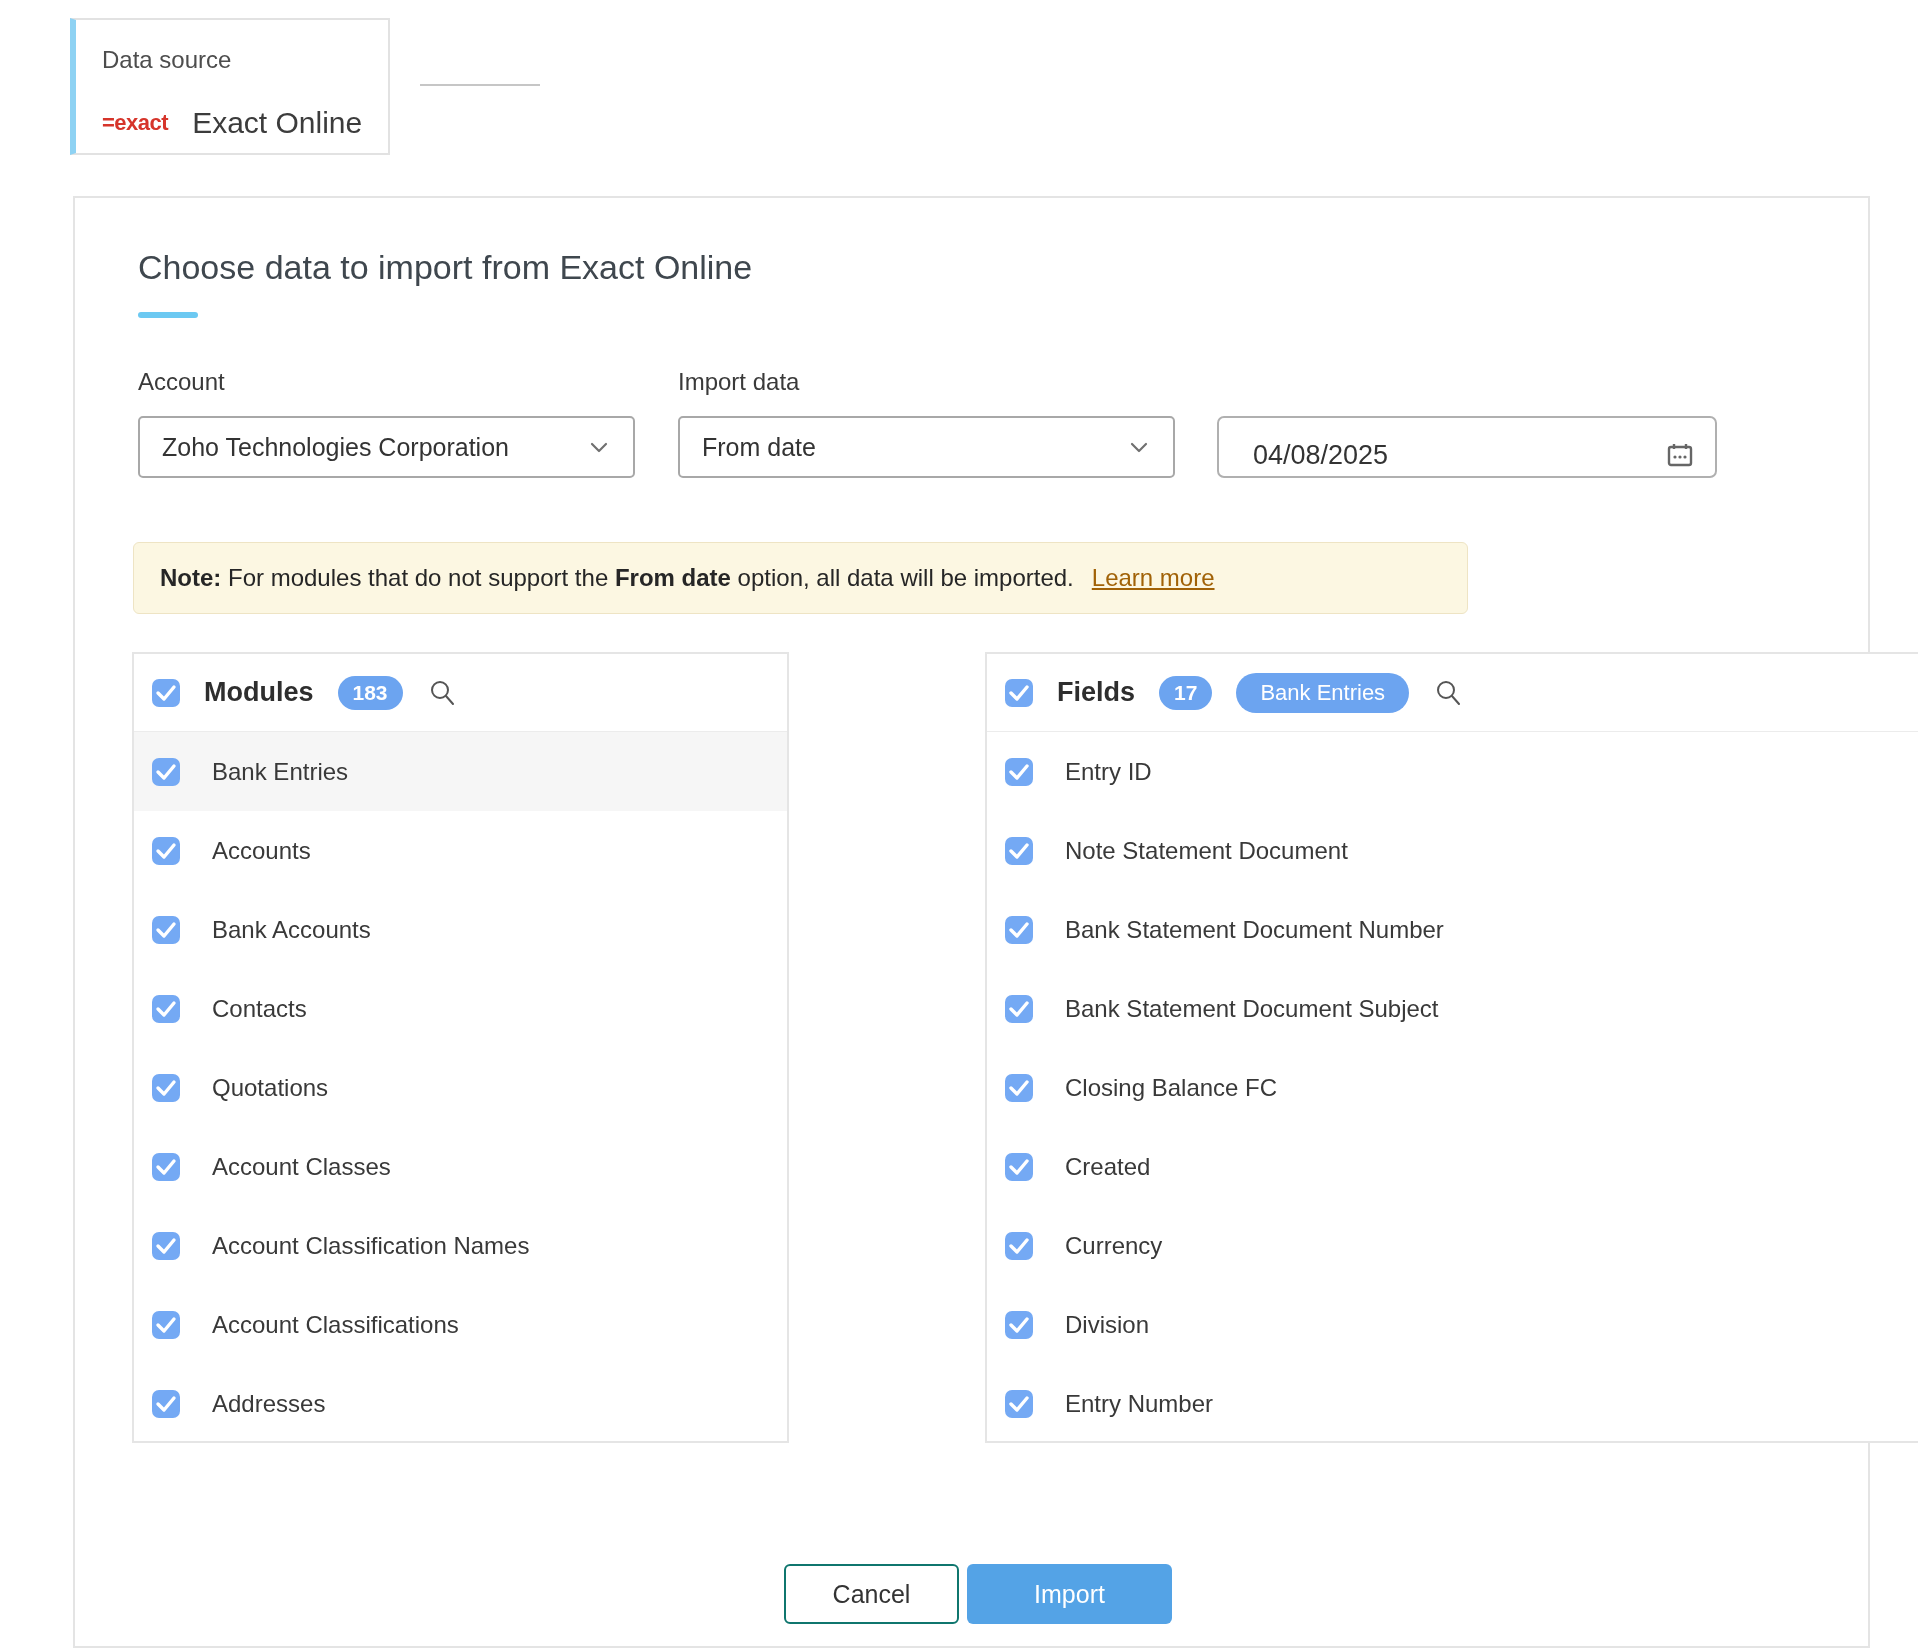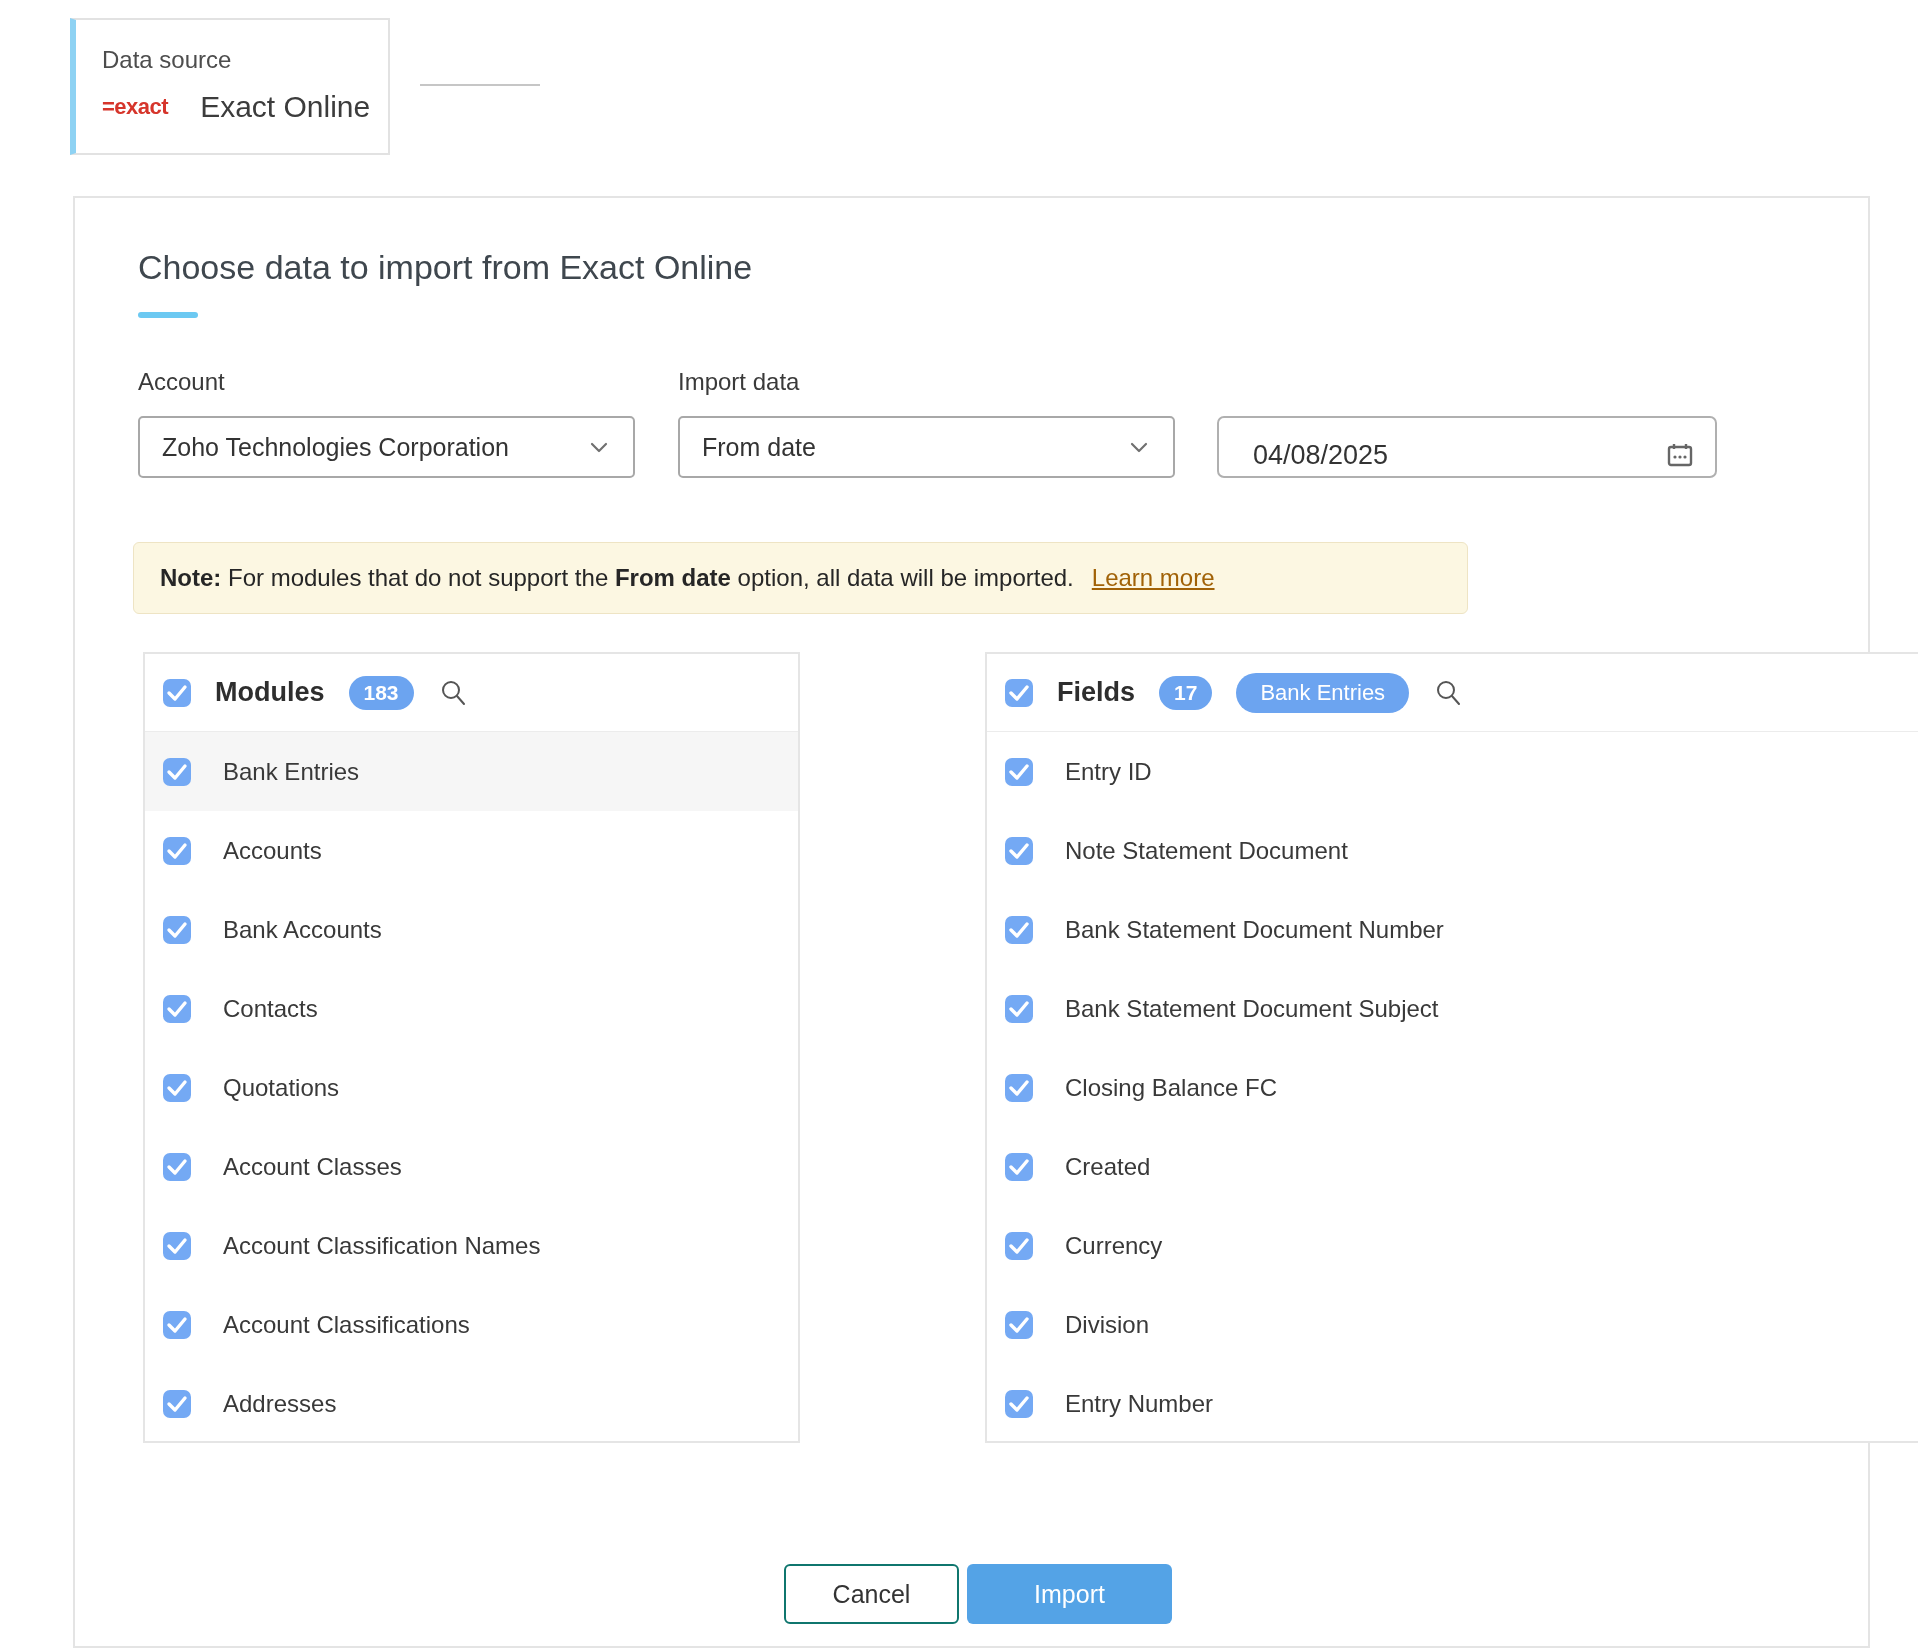--- a/index.html
+++ b/index.html
@@ -4,21 +4,21 @@
 <style>
   * { margin:0; padding:0; box-sizing:border-box; }
   html,body { width:1918px; height:1650px; background:#ffffff; overflow:hidden;
               font-family:"Liberation Sans", sans-serif; color:#3a3a3a; }
   .abs { position:absolute; }
 
   
   .ds-card { left:70px; top:18px; width:320px; height:137px; background:#fff;
              border:2px solid #e2e2e2; border-left:6px solid #8ed2f3; }
   .ds-label { margin:26px 0 0 26px; font-size:24px; color:#4d4d4d; }
-  .ds-row { display:flex; align-items:center; gap:32px; margin:16px 0 0 26px; }
+  .ds-row { display:flex; align-items:center; gap:24px; margin:32px 0 0 26px; }
   .exact-logo { color:#d6352b; font-weight:bold; font-size:22px; letter-spacing:-0.5px; }
   .ds-name { font-size:30px; color:#3c3c3c; }
   .connector { left:420px; top:84px; width:120px; height:2px; background:#c6c6c6; }
 
   
   .main-panel { left:73px; top:196px; width:1797px; height:1452px; background:#fff;
                 border:2px solid #e4e4e4; position:absolute; }
   .page-title { position:absolute; left:63px; top:50px; font-size:34px; font-weight:400; color:#3f474e; }
   .title-underline { position:absolute; left:63px; top:114px; width:60px; height:6px;
                      background:#6cc9f2; border-radius:3px; }
@@ -35,21 +35,21 @@
   .note { position:absolute; left:58px; top:344px; width:1335px; height:72px;
           background:#fcf7e2; border:1px solid #eee4c4; border-radius:6px;
           display:flex; align-items:center; padding:0 26px; font-size:24px; color:#262626;
           white-space:pre-wrap; }
   .note b { font-weight:bold; }
   .note a { color:#a16207; text-decoration:underline; margin-left:18px; cursor:pointer; }
 
   
   .list-panel { position:absolute; top:454px; height:791px; border:2px solid #e5e5e5; background:#fff;
                 overflow:hidden; }
-  .list-panel.modules { left:68px;  width:657px; }
+  .list-panel.modules { left:57px;  width:657px; }
   .list-panel.fields  { left:910px; width:960px; }
   .panel-header { height:78px; display:flex; align-items:center; gap:24px; padding:0 18px;
                   border-bottom:1px solid #ececec; }
   .panel-title { font-size:27px; font-weight:bold; color:#2e2e2e; }
   .badge { background:#6ca4f0; color:#fff; font-size:21px; font-weight:bold;
            padding:5px 15px; border-radius:18px; }
   .pill { background:#6ca4f0; color:#fff; font-size:22px; padding:7px 24px; border-radius:22px; }
   .cb { width:28px; height:28px; min-width:28px; background:#74a9f4; border-radius:7px;
         display:flex; align-items:center; justify-content:center; cursor:pointer; }
   .row { height:79px; display:flex; align-items:center; gap:32px; padding:0 18px;

